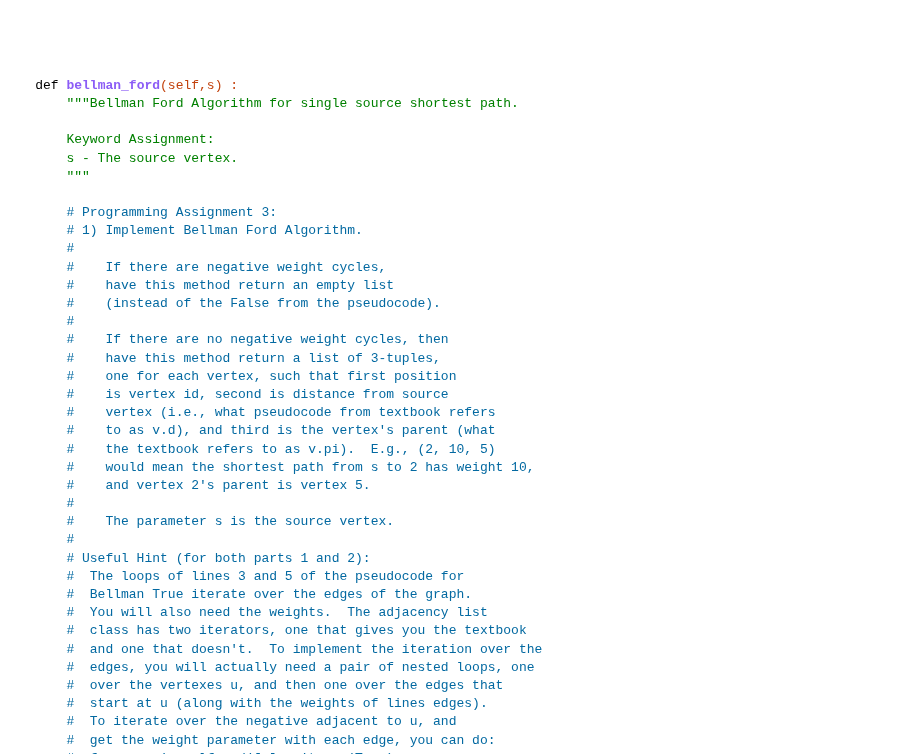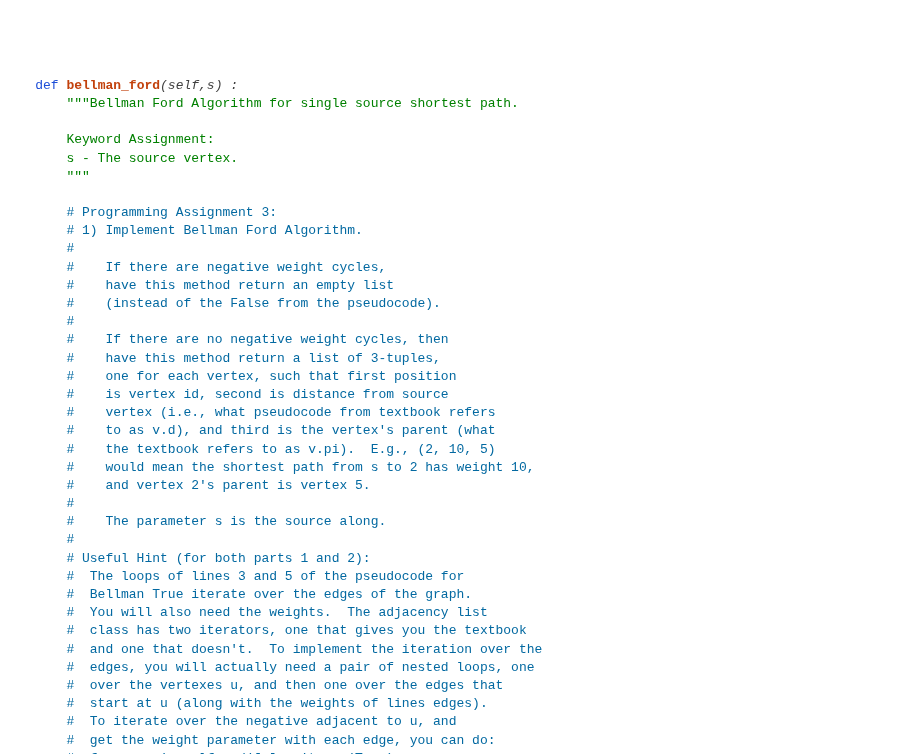--- a/index.html
+++ b/index.html
@@ -5,25 +5,25 @@
     body {
       margin: 0;
       padding: 4px;
       background: #ffffff;
       font-family: "Courier New", Courier, monospace;
       font-size: 13px;
       line-height: 1.4;
       white-space: pre;
       color: #000000;
     }
-    .kw { color: #1d4ed8; }
-    .fn { color: #c2410c; font-weight: bold; }
+    .kw { color: #000000; }
+    .fn { color: #8b5cf6; font-weight: bold; }
     .doc { color: #008000; }
     .cm { color: #0369a1; }
-    .pa { color: #404040; font-style: italic; }
+    .pa { color: #c2410c; }
   </style>
 </head>
 <body>
 
 
 
 <div><span>    <span class="kw">def</span> <span class="fn">bellman_ford</span><span class="pa">(self,s) :</span></span>
 <span class="doc"><span>        """</span><span>Bellman Ford Algorithm for single source shortest path.</span></span>
 <span class="doc"></span>
 <span class="doc">        Keyword Assignment:</span>
@@ -40,21 +40,21 @@
 <span class="cm">        #    If there are no negative weight cycles, then</span>
 <span class="cm">        #    have this method return a list of 3-tuples,</span>
 <span class="cm">        #    one for each vertex, such that first position</span>
 <span class="cm">        #    is vertex id, second is distance from source</span>
 <span class="cm">        #    vertex (i.e., what pseudocode from textbook refers</span>
 <span class="cm">        #    to as v.d), and third is the vertex's parent (what</span>
 <span class="cm">        #    the textbook refers to as v.pi).  E.g., (2, 10, 5)</span>
 <span class="cm">        #    would mean the shortest path from s to 2 has weight 10,</span>
 <span class="cm">        #    and vertex 2's parent is vertex 5.</span>
 <span class="cm">        #</span>
-<span class="cm">        #    The parameter s is the source along.</span>
+<span class="cm">        #    The parameter s is the source vertex.</span>
 <span class="cm">        #</span>
 <span class="cm">        # Useful Hint (for both parts 1 and 2):</span>
 <span class="cm">        #  The loops of lines 3 and 5 of the pseudocode for</span>
 <span class="cm">        #  Bellman True iterate over the edges of the graph.</span>
 <span class="cm">        #  You will also need the weights.  The adjacency list</span>
 <span class="cm">        #  class has two iterators, one that gives you the textbook</span>
 <span class="cm">        #  and one that doesn't.  To implement the iteration over the</span>
 <span class="cm">        #  edges, you will actually need a pair of nested loops, one</span>
 <span class="cm">        #  over the vertexes u, and then one over the edges that</span>
 <span class="cm">        #  start at u (along with the weights of lines edges).</span>

